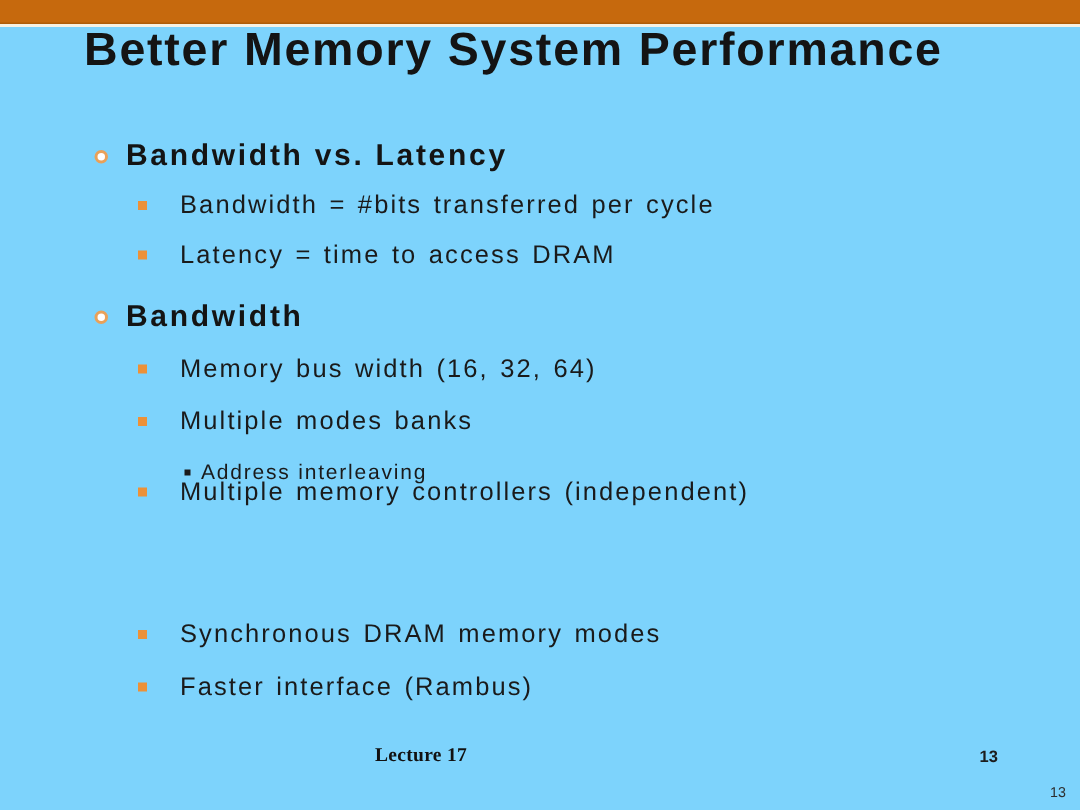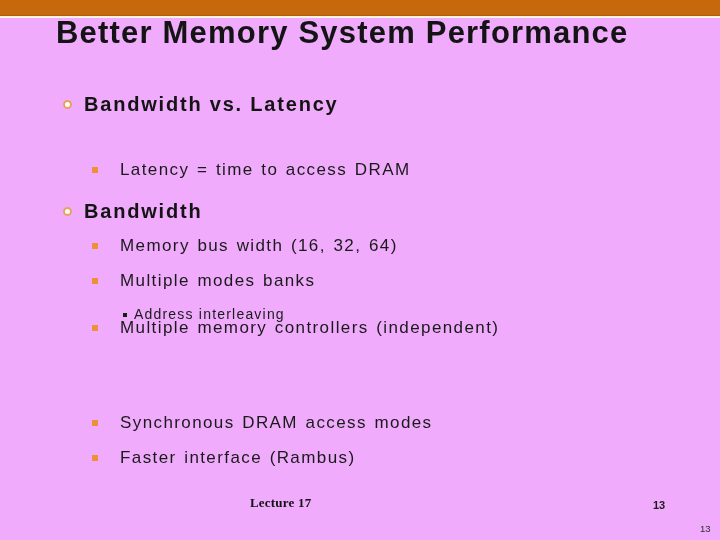--- a/index.html
+++ b/index.html
@@ -5,21 +5,21 @@
   html,body{margin:0;padding:0;}
   body{
     width:720px;height:540px;
     background:#ffffff;
     font-family:"Liberation Sans", sans-serif;
     -webkit-font-smoothing:antialiased;
   }
   #slide{
     position:relative;
     width:720px;height:540px;
-    background:#f0abfc;
+    background:#7dd3fc;
     overflow:hidden;
     text-decoration:underline;
   }
   
   .top-bar{
     position:absolute;left:0;top:0;
     width:720px;height:15px;
     background:var(--bar-color,#C6690D);
     border-bottom:1px solid #AF5D08;
   }
@@ -105,20 +105,24 @@
   <div class="top-bar"></div>
   <div class="top-bar-underline"></div>
 
   <div class="slide-title">Better Memory System Performance</div>
 
   <div class="row l1" style="top:92px">
     <span class="ring"></span>
     <span class="txt">Bandwidth vs. Latency</span>
   </div>
 
+  <div class="row l2" style="top:126px">
+    <span class="sq"></span>
+    <span class="txt">Bandwidth = #bits transferred per cycle</span>
+  </div>
 
   <div class="row l2" style="top:159px">
     <span class="sq"></span>
     <span class="txt">Latency = time to access DRAM</span>
   </div>
 
   <div class="row l1" style="top:199px">
     <span class="ring"></span>
     <span class="txt">Bandwidth</span>
   </div>
@@ -139,21 +143,21 @@
   </div>
 
   <div class="row l2" style="top:317px">
     <span class="sq"></span>
     <span class="txt">Multiple memory controllers (independent)</span>
   </div>
 
 
   <div class="row l2" style="top:412px">
     <span class="sq"></span>
-    <span class="txt">Synchronous DRAM access modes</span>
+    <span class="txt">Synchronous DRAM memory modes</span>
   </div>
 
   <div class="row l2" style="top:447px">
     <span class="sq"></span>
     <span class="txt">Faster interface (Rambus)</span>
   </div>
 
   <div class="lecture-label">Lecture 17</div>
   <div class="page-number">13</div>
   <div class="page-number-small">13</div>

